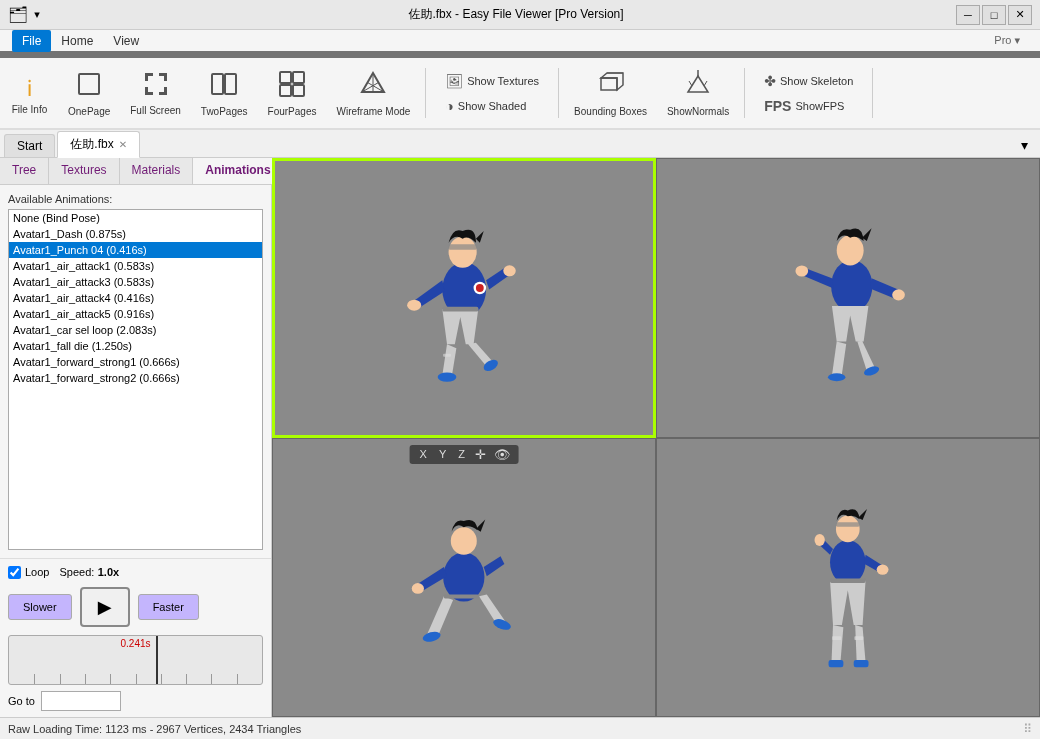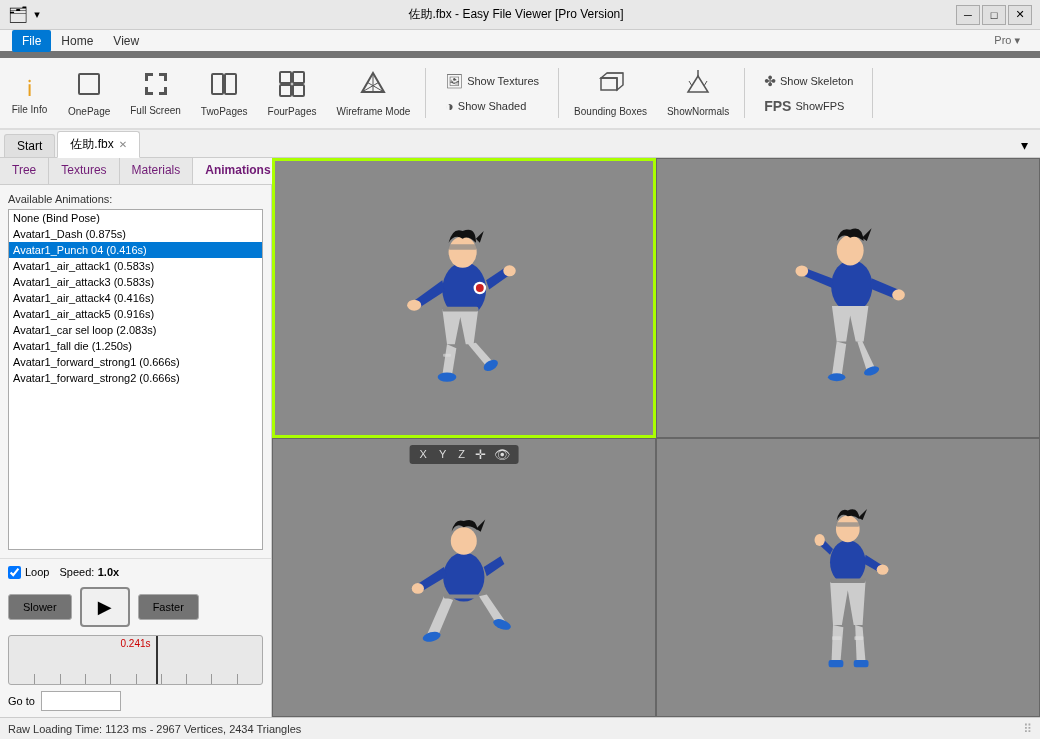--- a/index.html
+++ b/index.html
@@ -139,21 +139,21 @@
     
     .controls-section { padding: 6px 8px; border-top: 1px solid #ddd; }
     .loop-speed { display: flex; align-items: center; gap: 10px; margin-bottom: 8px; }
     .checkbox-row { display: flex; align-items: center; gap: 4px; font-size: 11px; }
     .speed-label { font-size: 11px; }
     .playback-btns { display: flex; align-items: center; gap: 8px; margin-bottom: 8px; }
     .pb-btn {
       padding: 6px 14px;
       font-size: 11px;
       cursor: pointer;
-      background: #737373;
+      background: #c4b5fd;
       border: 1px solid #aaa;
       border-radius: 3px;
     }
     .play-btn {
       width: 50px; height: 40px;
       background: #f0f0f0;
       border: 2px solid #888;
       border-radius: 4px;
       cursor: pointer;
       display: flex; align-items: center; justify-content: center;

